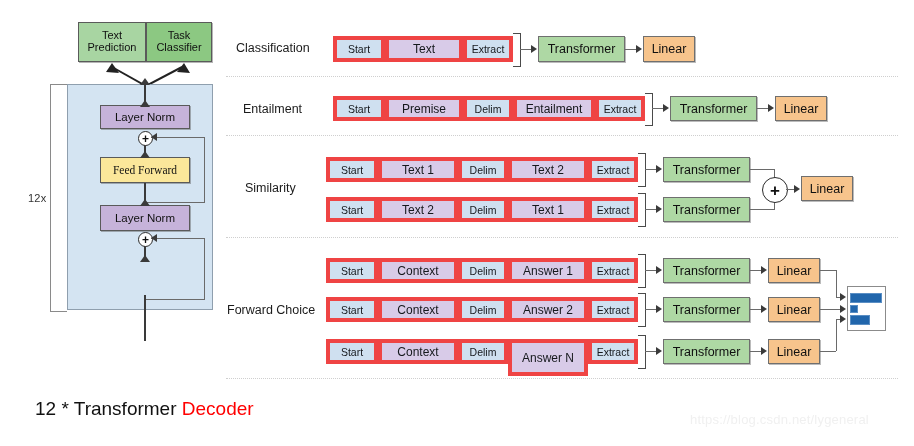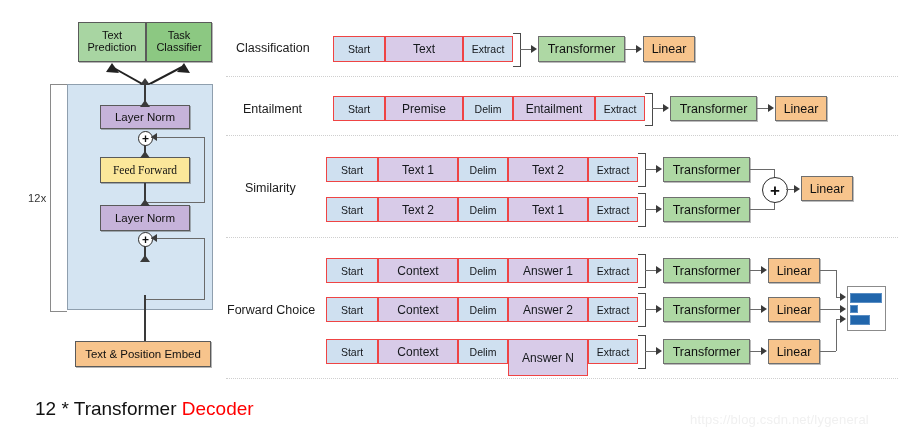--- a/index.html
+++ b/index.html
@@ -72,21 +72,21 @@
     font-size:12px;line-height:1;color:#111;font-weight:600;
   }
 
   
   .row-label{
     position:absolute;font-size:12.5px;color:#1b1b1b;white-space:nowrap;
   }
   .seq-cell{
     position:absolute;box-sizing:border-box;
     display:flex;align-items:center;justify-content:center;
-    border:1px solid #ef4444;
+    border:4px solid #ef4444;
     font-size:10.5px;color:#15181c;
   }
   .seq-cell.big{font-size:12px;}
   .blk{
     position:absolute;box-sizing:border-box;
     display:flex;align-items:center;justify-content:center;
     border:1px solid #6f6f6f;font-size:12.5px;color:#101010;
     box-shadow:1px 1px 0 rgba(120,120,120,.5);
     text-align:center;
   }
@@ -157,21 +157,20 @@
   <div class="arrow-up" style="left:140px;top:199px;"></div>
   <div class="plus" style="left:138px;top:232px;width:13px;height:13px;">+</div>
   <div class="hline" style="left:151px;top:238px;width:53px;"></div>
   <div class="arrow-left" style="left:151px;top:234px;"></div>
   <div class="vline-thin" style="left:204px;top:238px;height:62px;"></div>
   <div class="hline" style="left:144px;top:299px;width:60px;"></div>
 
   <div class="vline" style="left:144px;top:295px;height:46px;"></div>
   <div class="arrow-up" style="left:140px;top:255px;"></div>
 
-  <div class="box c-orange shadowbox" style="left:75px;top:341px;width:136px;height:26px;font-size:11.5px;">Text &amp; Position Embed</div>
 
   <div class="dotted-sep" style="left:226px;top:76px;width:672px;"></div>
   <div class="dotted-sep" style="left:226px;top:135px;width:672px;"></div>
   <div class="dotted-sep" style="left:226px;top:237px;width:672px;"></div>
   <div class="dotted-sep" style="left:226px;top:378px;width:672px;"></div>
 
   <div class="row-label" style="left:236px;top:41px;">Classification</div>
 
   <div class="seq-cell c-blue-lt" style="left:333px;top:36px;width:52px;height:26px;">Start</div>
   <div class="seq-cell c-purple-lt big" style="left:385px;top:36px;width:78px;height:26px;">Text</div>

